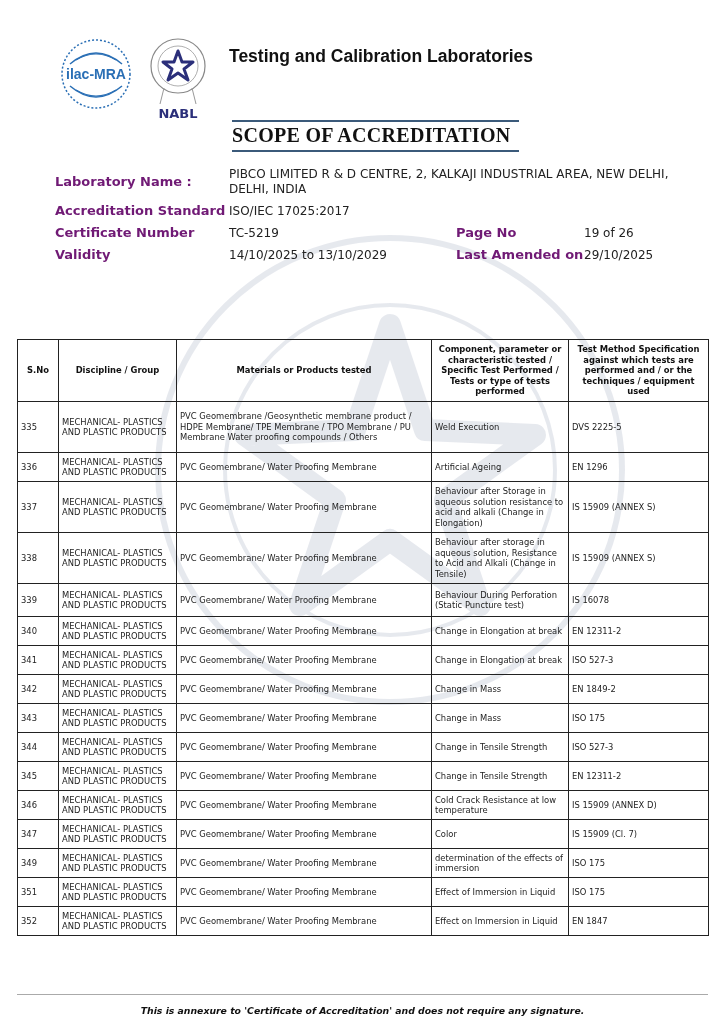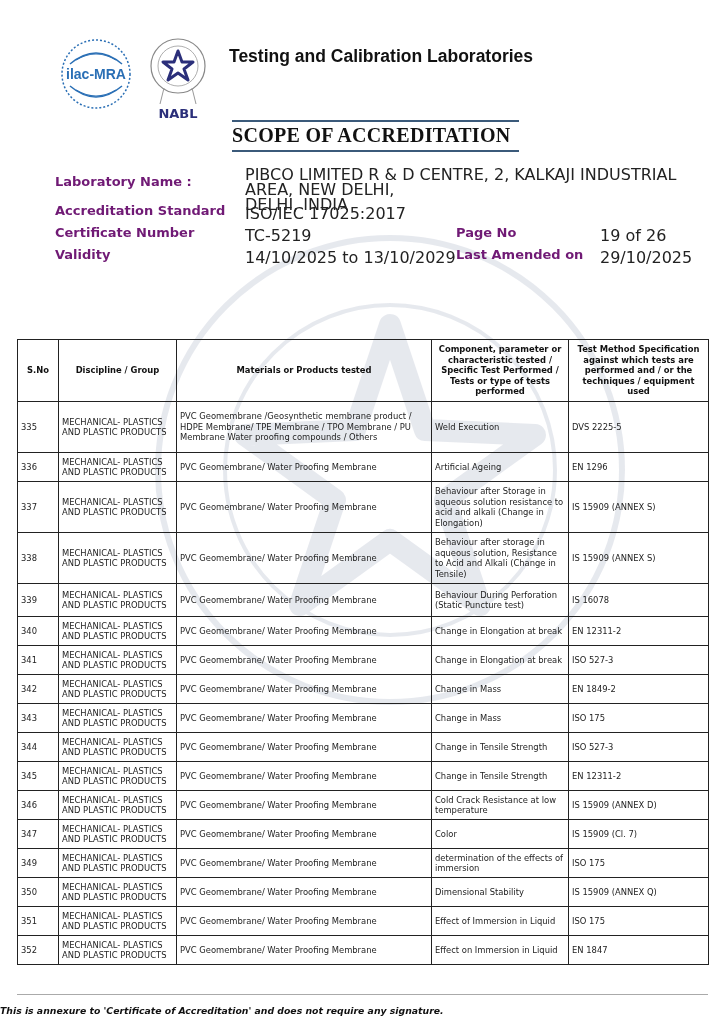--- a/index.html
+++ b/index.html
@@ -10,32 +10,32 @@
 
   .logo-ilac { position: absolute; left: 60px; top: 38px; width: 72px; height: 72px; }
   .logo-nabl { position: absolute; left: 148px; top: 38px; width: 60px; height: 84px; }
 
   .org-title { position: absolute; left: 229px; top: 46px; font-family: "Liberation Sans", sans-serif; font-weight: bold; font-size: 17.5px; line-height: 20px; color: #111; }
 
   .scope-rule { position: absolute; left: 232px; width: 287px; height: 2px; background: #3b5a7a; }
   .scope-title { position: absolute; left: 232px; top: 124px; width: 287px; font-family: "Liberation Serif", serif; font-weight: bold; font-size: 20px; letter-spacing: 0.3px; color: #111; }
 
   .info-label { position: absolute; font-family: "DejaVu Sans", sans-serif; font-weight: bold; font-size: 13px; color: #701a75; }
-  .info-value { position: absolute; font-family: "DejaVu Sans", sans-serif; font-size: 16px; color: #222; margin-left: 16px; }
+  .info-value { position: absolute; font-family: "DejaVu Sans", sans-serif; font-size: 12px; color: #222; }
 
   table.scope { position: absolute; left: 17px; top: 339px; width: 691px; border-collapse: collapse; table-layout: fixed; font-family: "DejaVu Sans", sans-serif; font-size: 8.4px; color: #222; }
   table.scope th, table.scope td { border: 1.5px solid #222; }
   table.scope th { font-weight: bold; text-align: center; vertical-align: middle; font-size: 8.4px; line-height: 10.5px; padding: 1px 3px; height: 62px; color: #111; }
   table.scope td { padding: 1px 3px; vertical-align: middle; line-height: 10.5px; }
   tr.r2 td { height: 29px; }
   tr.r3 td { height: 33px; }
   tr.r4 td { height: 51px; }
 
   .footer-rule { position: absolute; left: 17px; top: 994px; width: 691px; height: 1px; background: #aaa; }
-  .footer-note { position: absolute; left: 0; top: 1005px; width: 725px; font-family: "DejaVu Sans", sans-serif; font-weight: bold; font-style: italic; font-size: 9.3px; color: #111; }
+  .footer-note { position: absolute; left: 0; top: 1005px; width: 725px; text-align: center; font-family: "DejaVu Sans", sans-serif; font-weight: bold; font-style: italic; font-size: 9.3px; color: #111; }
 </style>
 </head>
 <body>
 
 <svg class="watermark" viewBox="0 0 480 480">
   <circle cx="240" cy="240" r="232" fill="none" stroke="#3c4f7a" stroke-width="6"></circle>
   <circle cx="240" cy="240" r="165" fill="none" stroke="#3c4f7a" stroke-width="4"></circle>
   <polygon points="240,95 275,200 385,205 295,270 330,375 240,310 150,375 185,270 95,205 205,200" fill="none" stroke="#3c4f7a" stroke-width="22" stroke-linejoin="round"></polygon>
 </svg>
 
@@ -193,27 +193,20 @@
       <td>IS 15909 (Cl. 7)</td>
     </tr>
     <tr class="r2">
       <td>349</td>
       <td>MECHANICAL- PLASTICS AND PLASTIC PRODUCTS</td>
       <td>PVC Geomembrane/ Water Proofing Membrane</td>
       <td>determination of the effects of immersion</td>
       <td>ISO 175</td>
     </tr>
     <tr class="r2">
-      <td>350</td>
-      <td>MECHANICAL- PLASTICS AND PLASTIC PRODUCTS</td>
-      <td>PVC Geomembrane/ Water Proofing Membrane</td>
-      <td>Dimensional Stability</td>
-      <td>IS 15909 (ANNEX Q)</td>
-    </tr>
-    <tr class="r2">
       <td>351</td>
       <td>MECHANICAL- PLASTICS AND PLASTIC PRODUCTS</td>
       <td>PVC Geomembrane/ Water Proofing Membrane</td>
       <td>Effect of Immersion in Liquid</td>
       <td>ISO 175</td>
     </tr>
     <tr class="r2">
       <td>352</td>
       <td>MECHANICAL- PLASTICS AND PLASTIC PRODUCTS</td>
       <td>PVC Geomembrane/ Water Proofing Membrane</td>

